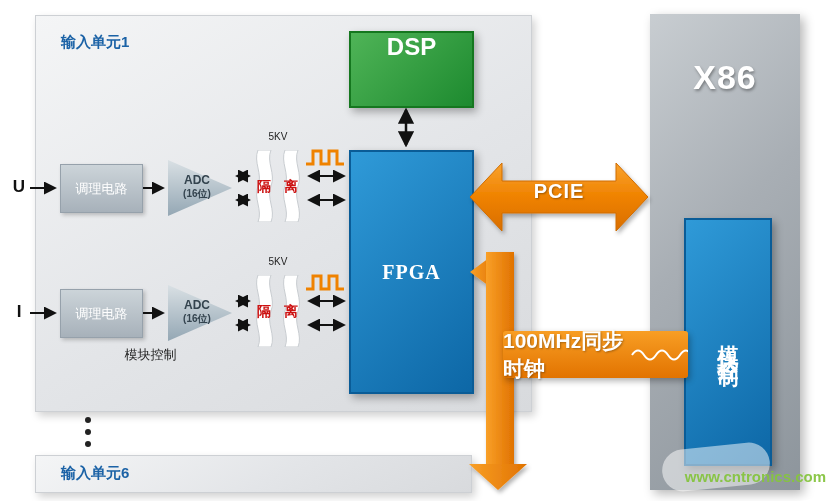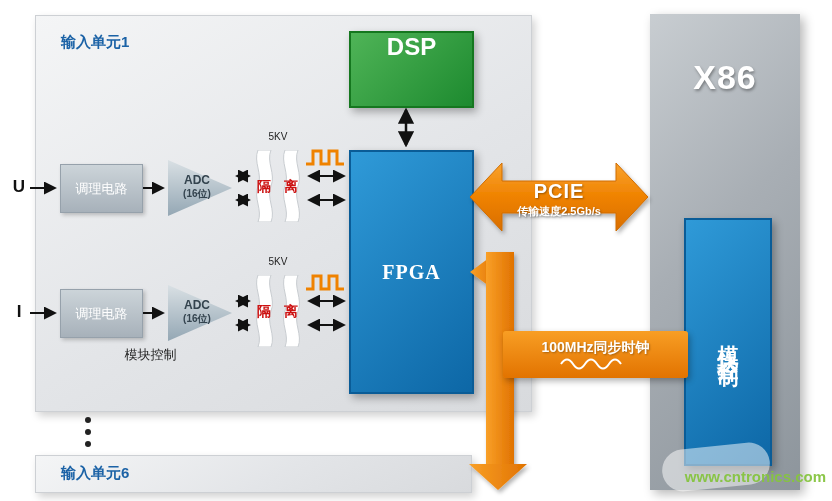--- a/index.html
+++ b/index.html
@@ -28,22 +28,22 @@
   .vtext{writing-mode:vertical-rl;text-orientation:upright;color:#fff;font-weight:bold;
          font-size:21px;letter-spacing:7px;}
   .io-label{font-size:17px;font-weight:bold;color:#111;text-align:center;}
   .chan-label{font-size:13px;color:#222;text-align:center;}
   .kv{font-size:10px;color:#222;text-align:center;}
   .iso-char{position:absolute;color:#cc1111;font-weight:bold;font-size:14px;width:18px;text-align:center;}
   .pcie-text{text-align:center;color:#fff;text-shadow:1px 1px 2px rgba(0,0,0,.35);}
   .pcie-text .t1{font-size:20px;font-weight:bold;letter-spacing:1px;}
   .pcie-text .t2{font-size:11px;font-weight:bold;margin-top:1px;}
   .clock-banner{background:linear-gradient(180deg,#f89e24,#e27300);border-radius:3px;
-                box-shadow:2px 3px 6px rgba(0,0,0,.3);display:flex;flex-direction:column;
-                align-items:center;justify-content:center;color:#fff;font-weight:bold;font-size:14px;
+                box-shadow:2px 3px 6px rgba(0,0,0,.3);display:flex;
+                align-items:center;justify-content:center;color:#fff;font-weight:bold;font-size:21px;
                 text-shadow:1px 1px 2px rgba(0,0,0,.3);}
   .watermark{color:#86c440;font-size:15px;font-weight:bold;text-align:right;opacity:.95;}
   .mouse-shape{background:rgba(255,255,255,.5);border-radius:26px;transform:rotate(-6deg);}
   .bl{stroke:#111;stroke-width:2;}
   .bl25{stroke:#111;stroke-width:2.5;}
 </style>
 </head>
 <body>
 
 <div class="canvas">
@@ -165,21 +165,20 @@
 
     <g fill="#222">
       <circle cx="88" cy="420" r="3"></circle>
         <circle cx="88" cy="432" r="3"></circle>
         <circle cx="88" cy="444" r="3"></circle>
     </g>
   </svg>
 
   <div class="abs pcie-text" style="left:498px;top:180px;width:122px;">
     <div class="t1">PCIE</div>
-    <div class="t2">传输速度2.5Gb/s</div>
   </div>
 
   <div class="abs clock-banner" style="left:503px;top:331px;width:185px;height:47px;">
     <span>100MHz同步时钟</span>
     <svg width="72" height="12" style="margin-top:1px;">
       <path d="M1,6 q6,-9 12,0 t12,0 t12,0 t12,0 t12,0" stroke="#fff" stroke-width="2" fill="none"></path>
     </svg>
   </div>
 
   <div class="abs mouse-shape" style="left:662px;top:446px;width:108px;height:42px;"></div>

